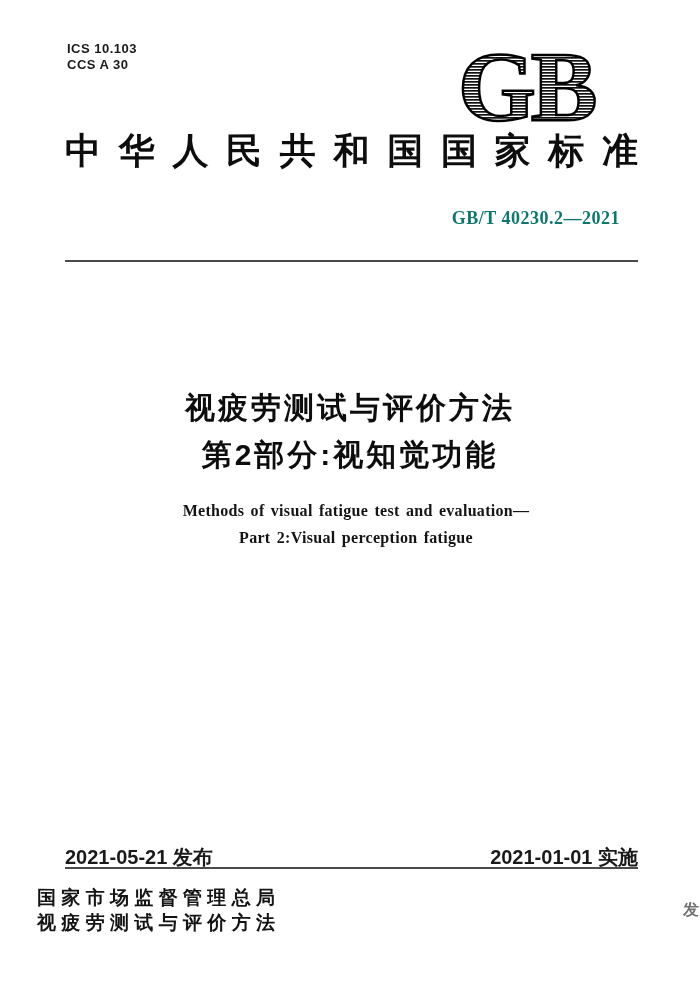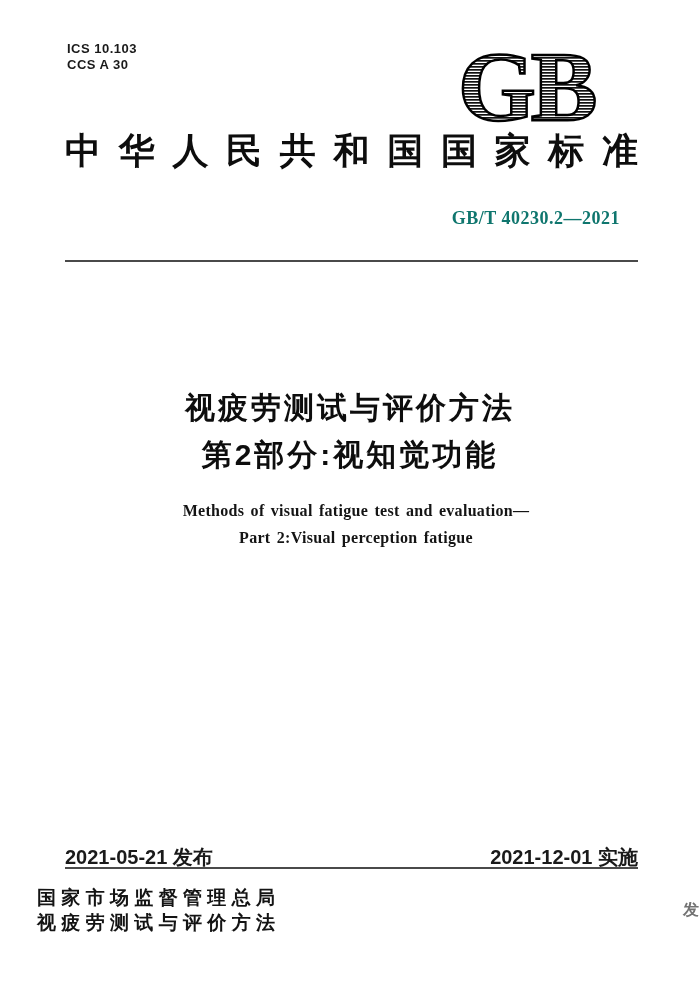--- a/index.html
+++ b/index.html
@@ -175,21 +175,21 @@
     <div>第2部分:视知觉功能</div>
   </div>
 
   <div class="title-en">
     <div>Methods of visual fatigue test and evaluation—</div>
     <div>Part 2:Visual perception fatigue</div>
   </div>
 
   <div class="dates-row">
     <span>2021-05-21 发布</span>
-    <span>2021-12-01 实施</span>
+    <span>2021-01-01 实施</span>
   </div>
 
   <div class="divider divider-bottom"></div>
 
   <div class="issuer-row">
     <div class="issuer-names">
       <div>国家市场监督管理总局</div>
       <div>视疲劳测试与评价方法</div>
     </div>
     <div class="publish-label">发 布</div>

